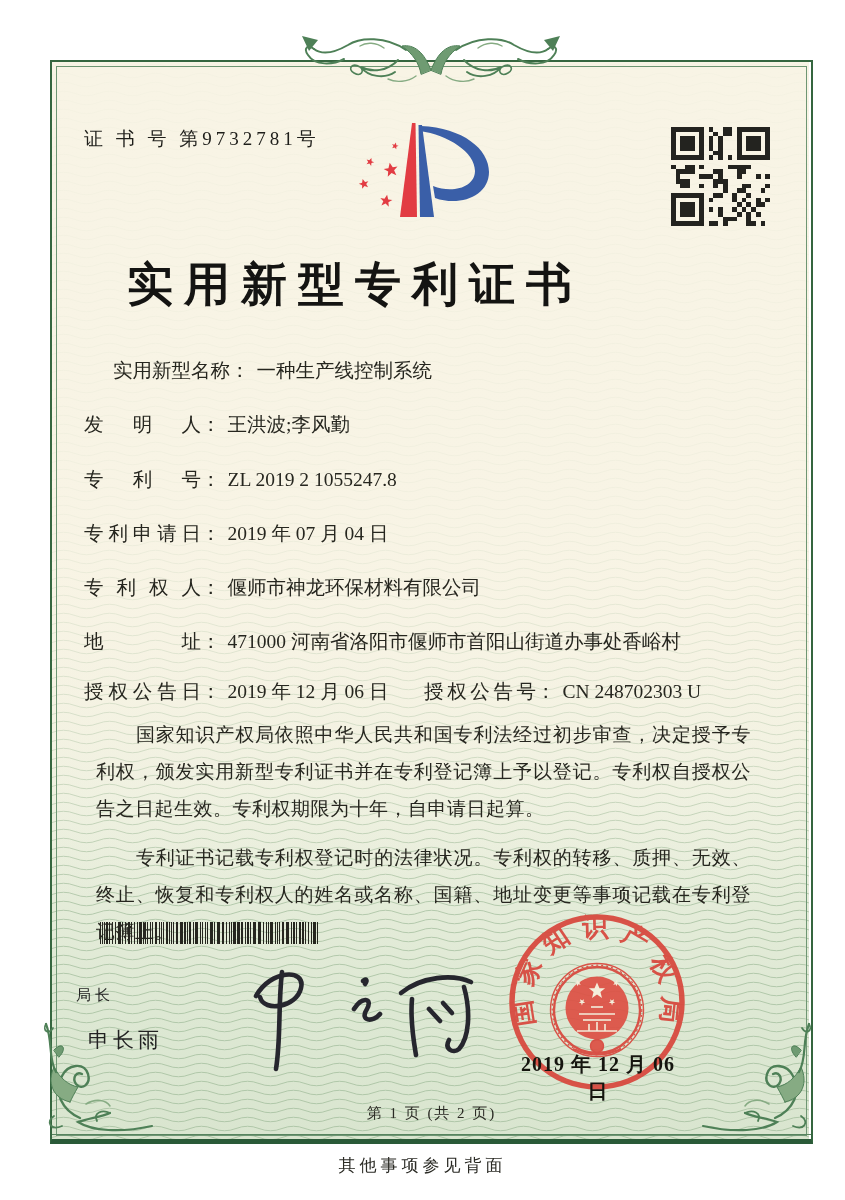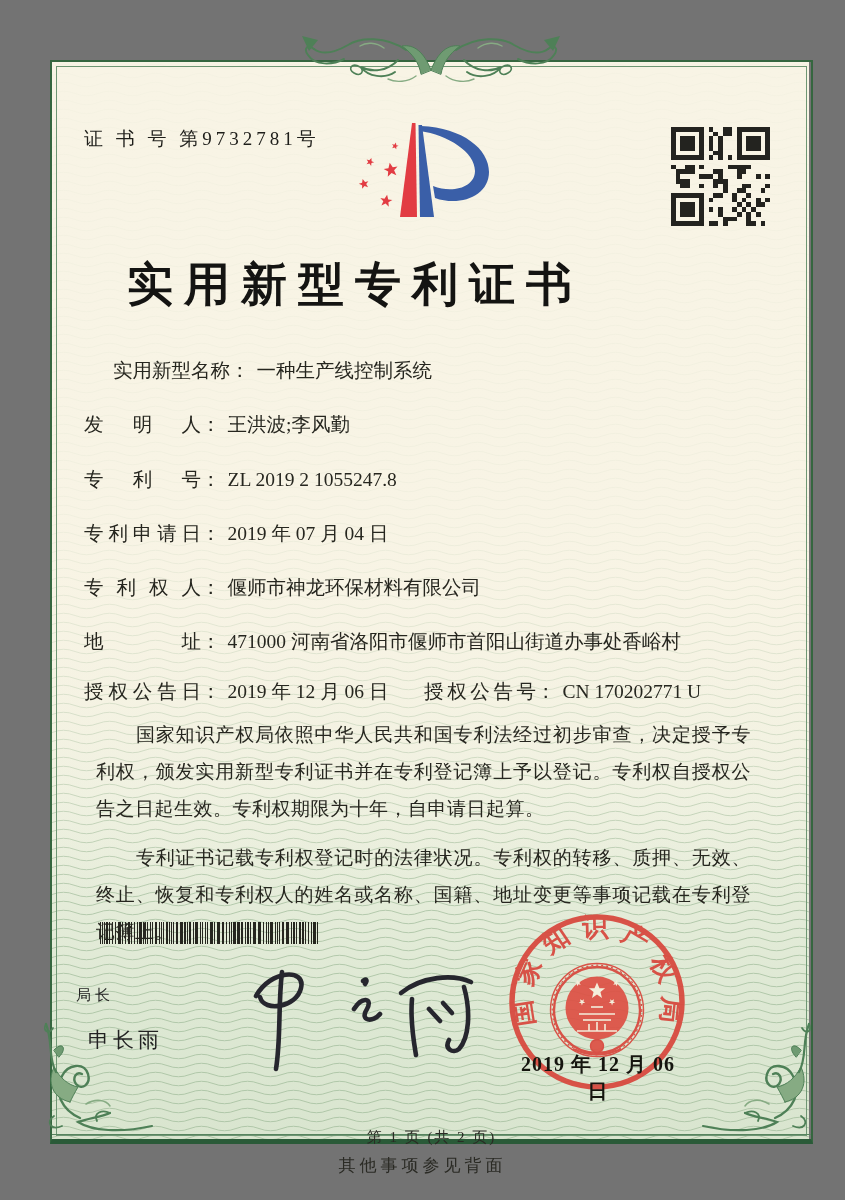--- a/index.html
+++ b/index.html
@@ -1,18 +1,18 @@
 <!DOCTYPE html>
 <html><head>
 <meta charset="utf-8">
 <style>
   html,body{margin:0;padding:0;background:#e8e4d4;}
   .page{
     position:relative;width:845px;height:1200px;margin:0 auto;
-    background:#737373;overflow:hidden;
+    background:#ffffff;overflow:hidden;
     font-family:"Liberation Serif","DejaVu Serif",serif;color:#23231f;
   }
   
   .interior{
     position:absolute;left:52px;top:62px;width:757px;height:1078px;
     background:linear-gradient(180deg,#f8f4e5 0%,#f7f3e3 48%,#ecf0df 68%,#dde8d3 88%,#d9e5cf 100%);
   }
   .waves{position:absolute;left:52px;top:62px;width:757px;height:1078px;opacity:.6;}
   .wave-mute{
     position:absolute;left:52px;top:62px;width:757px;height:1078px;
@@ -46,21 +46,21 @@
   .paras{position:absolute;left:84px;top:704px;width:679px;font-size:19px;line-height:37px;
     text-align:justify;color:#26261f;letter-spacing:.5px;}
   .paras p{margin:12px;text-indent:2.1em;}
   .barcode{position:absolute;left:100px;top:922px;width:222px;height:22px;}
   .director-label{position:absolute;left:76px;top:986px;font-size:15px;letter-spacing:4px;color:#222;}
   .director-name{position:absolute;left:88px;top:1026px;font-size:21px;letter-spacing:4px;color:#222;}
   .signature{position:absolute;left:226px;top:950px;width:258px;height:128px;}
   .seal{position:absolute;left:505px;top:910px;width:184px;height:184px;opacity:.93;}
   .seal-date{position:absolute;left:512px;top:1051px;width:172px;text-align:center;
     font-size:20px;font-weight:600;letter-spacing:1px;color:#15150f;}
-  .page-footer{position:absolute;left:50px;top:1128px;width:763px;text-align:center;
+  .page-footer{position:absolute;left:50px;top:1104px;width:763px;text-align:center;
     font-size:15px;letter-spacing:2px;color:#2a2a24;}
   .back-note{position:absolute;left:0;top:1154px;width:845px;text-align:center;
     font-size:17px;letter-spacing:4px;color:#2a2a24;}
 </style>
 </head>
 <body>
 
 <div class="page">
 
   <div class="interior"></div>
@@ -337,21 +337,21 @@
   <div class="title">实用新型专利证书</div>
 
   <div class="row r1"><span class="lbl">实用新型名称</span><span>：</span><span class="val">一种生产线控制系统</span></div>
   <div class="row r2"><span class="lbl">发明人</span><span>：</span><span class="val">王洪波;李风勤</span></div>
   <div class="row r3"><span class="lbl">专利号</span><span>：</span><span class="val">ZL 2019 2 1055247.8</span></div>
   <div class="row r4"><span class="lbl">专利申请日</span><span>：</span><span class="val">2019 年 07 月 04 日</span></div>
   <div class="row r5"><span class="lbl">专利权人</span><span>：</span><span class="val">偃师市神龙环保材料有限公司</span></div>
   <div class="row r6"><span class="lbl">地址</span><span>：</span><span class="val">471000 河南省洛阳市偃师市首阳山街道办事处香峪村</span></div>
   <div class="row r7">
     <span class="lbl">授权公告日</span><span>：</span><span class="val">2019 年 12 月 06 日</span>
-    <span class="pair2"><span class="lbl">授权公告号</span><span>：</span><span class="val">CN 170202771 U</span></span>
+    <span class="pair2"><span class="lbl">授权公告号</span><span>：</span><span class="val">CN 248702303 U</span></span>
   </div>
 
   <div class="paras">
     <p>国家知识产权局依照中华人民共和国专利法经过初步审查，决定授予专利权，颁发实用新型专利证书并在专利登记簿上予以登记。专利权自授权公告之日起生效。专利权期限为十年，自申请日起算。</p>
     <p>专利证书记载专利权登记时的法律状况。专利权的转移、质押、无效、终止、恢复和专利权人的姓名或名称、国籍、地址变更等事项记载在专利登记簿上。</p>
   </div>
 
   <svg class="barcode" id="barcode" preserveAspectRatio="none" viewBox="0 0 222 22">
       <rect x="0" y="0" width="1" height="22" fill="#26261f"></rect>
       <rect x="2" y="0" width="1" height="22" fill="#26261f"></rect>

